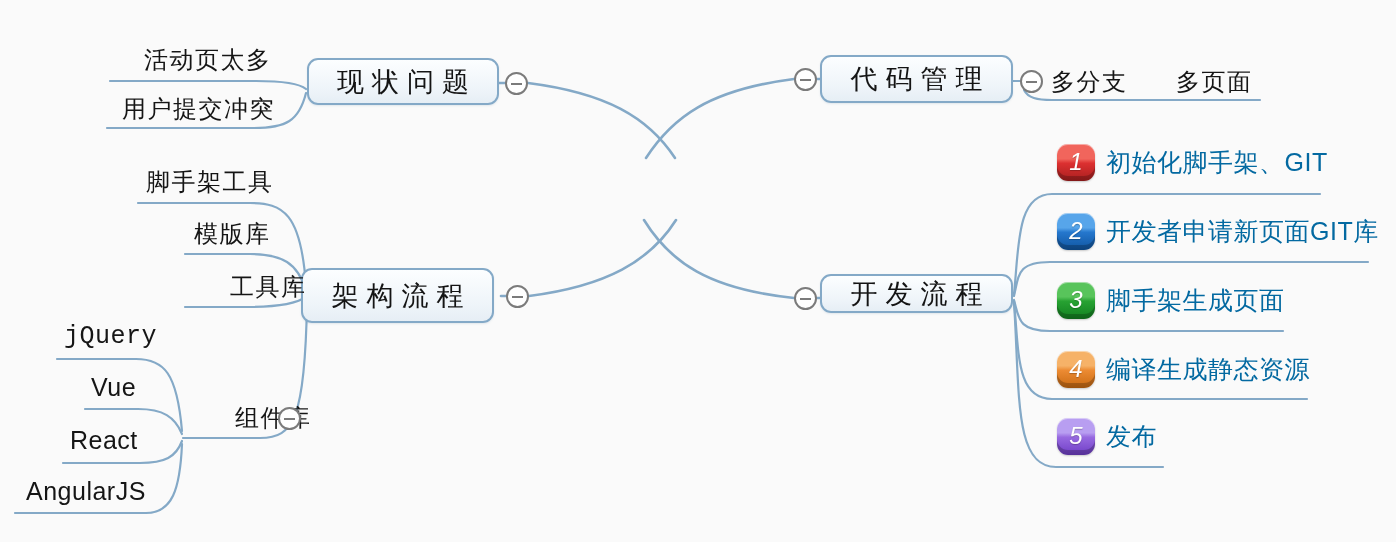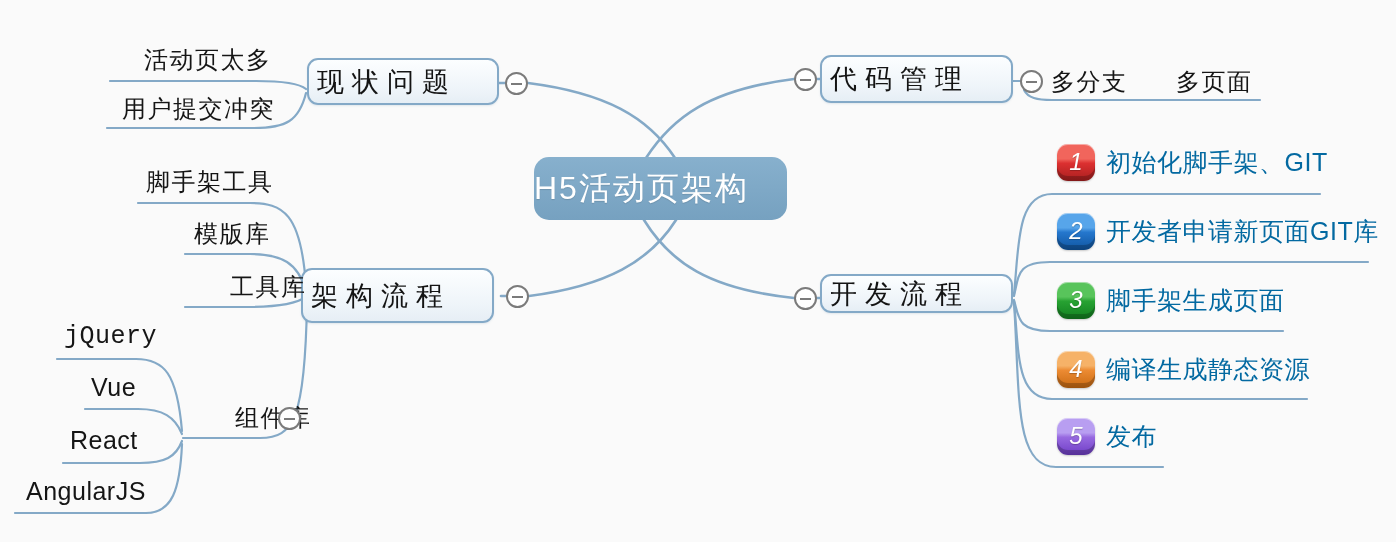--- a/index.html
+++ b/index.html
@@ -8,21 +8,21 @@
     font-family:"Liberation Sans","DejaVu Sans",sans-serif;
     background:#fafafa;position:relative;
   }
   .canvas{position:absolute;left:0;top:0;width:1396px;height:542px;}
   .connectors{position:absolute;left:0;top:0;z-index:1;}
   .connectors path{fill:none;stroke-linecap:round;}
   .central-curve{stroke-width:2.6px;}
   .child-line{stroke-width:2.2px;}
 
   .topic{
-    position:absolute;z-index:3;display:flex;align-items:center;justify-content:flex-start;
+    position:absolute;z-index:3;display:flex;align-items:center;justify-content:center;
     box-sizing:border-box;white-space:nowrap;cursor:default;
   }
   .central{
     border-radius:15px;color:#fff;font-size:32px;letter-spacing:2px;
     text-shadow:0 1px 1px rgba(0,0,0,0.12);
   }
   .branch{
     border:2px solid #84a9c7;border-radius:11px;
     background:linear-gradient(180deg,#fcfeff 0%,#eef4f9 70%,#e6eef5 100%);
     font-size:27px;letter-spacing:8px;padding-left:8px;color:#141414;
@@ -87,23 +87,20 @@
     <path class="child-line" d="M 63 463 L 140 463 C 165 463 176 457 182 441" stroke="#84a9c7"></path>
     <path class="child-line" d="M 15 513 L 146 513 C 172 513 180 490 182 444" stroke="#84a9c7"></path>
 
     <path class="child-line" d="M 1014 294 C 1019 248 1016 194 1052 194 L 1320 194" stroke="#84a9c7"></path>
     <path class="child-line" d="M 1014 296 C 1019 275 1017 262 1050 262 L 1368 262" stroke="#84a9c7"></path>
     <path class="child-line" d="M 1014 300 C 1019 317 1017 331 1050 331 L 1283 331" stroke="#84a9c7"></path>
     <path class="child-line" d="M 1014 301 C 1019 353 1016 399 1052 399 L 1307 399" stroke="#84a9c7"></path>
     <path class="child-line" d="M 1014 302 C 1020 396 1014 467 1056 467 L 1163 467" stroke="#84a9c7"></path>
   </svg>
 
-  <div class="topic central" style="left: 534px; top: 157px; width: 253px; height: 63px; background: linear-gradient(rgb(135, 176, 205) 0%, rgb(118, 161, 192) 100%); color: rgb(255, 255, 255);">
-    <span>H5活动页架构</span>
-  </div>
 
   <div class="topic branch" style="left: 307px; top: 58px; width: 192px; height: 47px; border-color: rgb(132, 169, 199);">
     <span>现状问题</span>
   </div>
   <div class="topic branch" style="left: 820px; top: 55px; width: 193px; height: 48px; border-color: rgb(132, 169, 199);">
     <span>代码管理</span>
   </div>
   <div class="topic branch" style="left: 301px; top: 268px; width: 193px; height: 55px; border-color: rgb(132, 169, 199);">
     <span>架构流程</span>
   </div>

